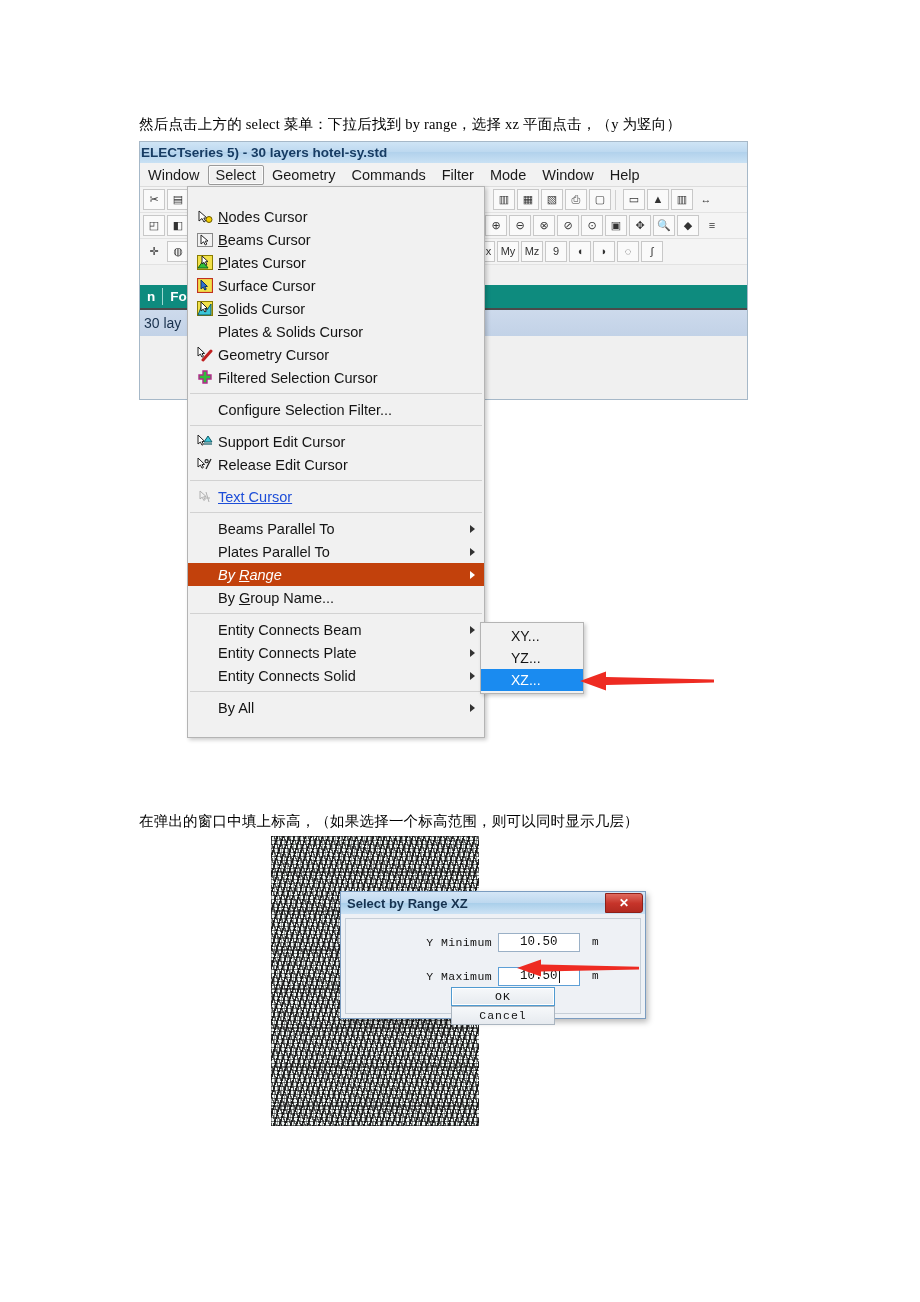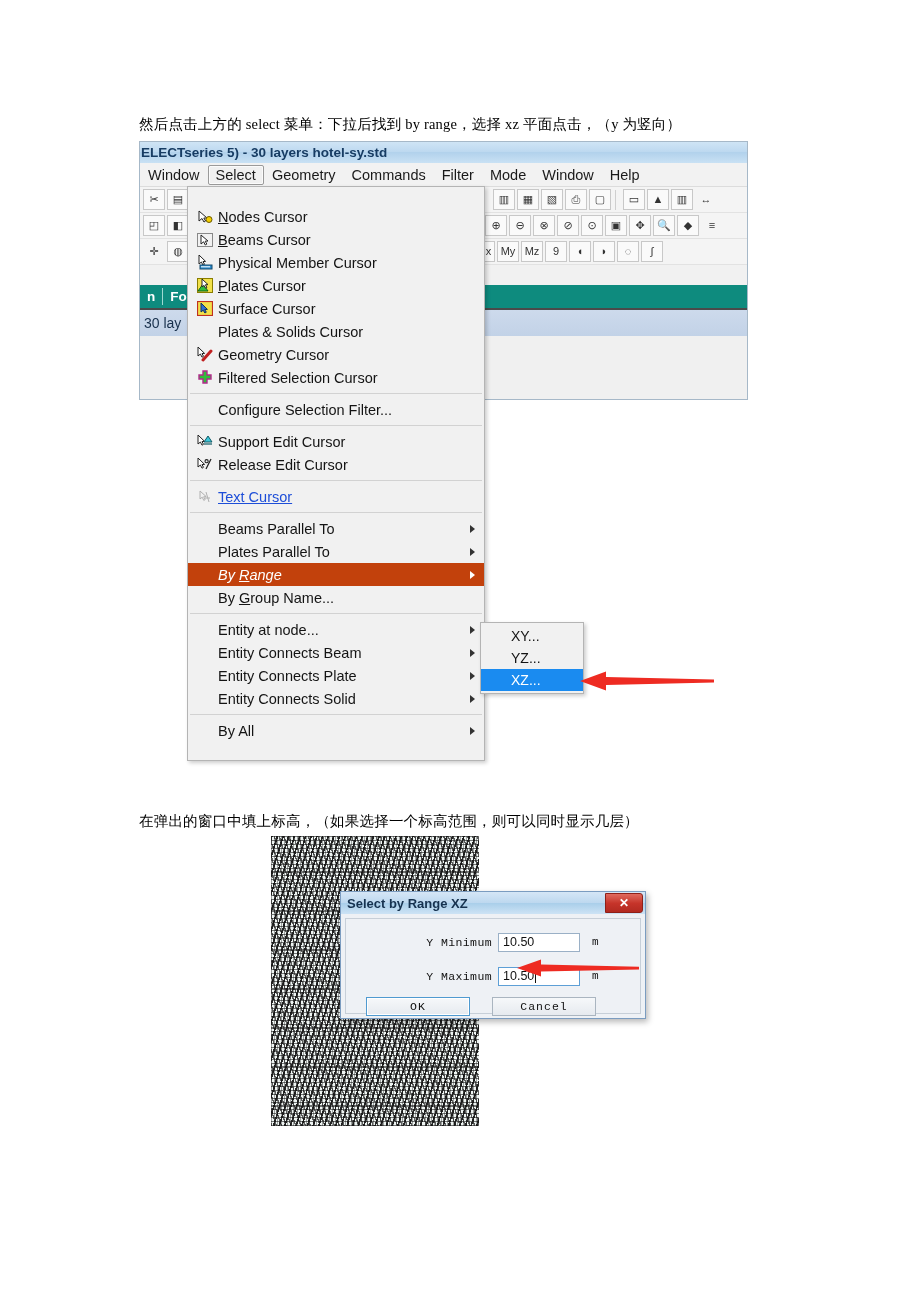--- a/index.html
+++ b/index.html
@@ -159,34 +159,34 @@
     border:1px solid #c7cfd8;box-sizing:border-box;position:relative;
   }
   .frow{display:flex;align-items:center;height:22px;margin-top:12px;}
   .frow .flab{
     width:152px;text-align:right;padding-right:6px;box-sizing:border-box;
     font-family:"Liberation Mono", monospace;font-size:11.5px;color:#111;
     letter-spacing:.4px;white-space:nowrap;
   }
   .frow .finput{
     width:82px;height:19px;box-sizing:border-box;background:#ffffff;
-    border:1px solid #9ab0c6;display:flex;align-items:center;padding-left:4px;
-    font-family:Liberation Sans, sans-serif;font-size:12.5px;color:#111;
+    border:1px solid #9ab0c6;display:flex;align-items:center;padding-left:21px;
+    font-family:Liberation Mono, monospace;font-size:12.5px;color:#111;
     position:relative;
   }
   .frow .finput.focus{border:1px solid #5d9fd6;}
   .frow .finput .caret{
     display:inline-block;width:1px;height:13px;background:#111;margin-left:1px;
   }
   .frow .unit{
     margin-left:12px;font-family:"Liberation Mono", monospace;
     font-size:11px;color:#111;
   }
   #dlg-buttons{
-    display:flex;align-items:center;gap:22px;margin-top:10px;padding-left:20px;
+    display:flex;align-items:center;margin-top:0;padding-left:20px;flex-direction:column;
   }
   .dbtn{
     width:104px;height:19px;box-sizing:border-box;
     background:linear-gradient(to bottom,#f6f8fa 0%,#e6eaef 100%);
     border:1px solid #aab5c0;
     display:flex;align-items:center;justify-content:center;
     font-family:"Liberation Mono", monospace;font-size:11.5px;color:#111;
     letter-spacing:1px;
   }
   .dbtn.primary{border:1px solid #4f9ad0;box-shadow:inset 0 0 0 1px #ffffff;}
@@ -297,30 +297,20 @@
   <div class="mrow">
     <span class="ic">
       <svg width="16" height="14" viewBox="0 0 16 14">
           <rect x="0.5" y="0.5" width="15" height="13" fill="none" stroke="#888" stroke-width="1"></rect>
           <path d="M4 2 L4 11 L6.6 8.8 L8.3 12 L9.8 11.1 L8.2 8.2 L11 8 Z" fill="#fff" stroke="#222" stroke-width="1"></path>
         </svg>
     </span>
     <span class="lbl"><u>B</u>eams Cursor</span>
   </div>
 
-  <div class="mrow">
-    <span class="ic">
-      <svg width="17" height="15" viewBox="0 0 17 15">
-          <path d="M2 0 L2 9 L4.4 7 L6 10.2 L7.5 9.3 L6 6.6 L8.6 6.4 Z" fill="#fff" stroke="#222" stroke-width="1"></path>
-          <rect x="3" y="10" width="12" height="4" fill="#2f8fd0" stroke="#14496b" stroke-width="1"></rect>
-          <path d="M4 11.8 h9" stroke="#fff" stroke-width="1"></path>
-        </svg>
-    </span>
-    <span class="lbl">Physical Member Cursor</span>
-  </div>
 
   <div class="mrow">
     <span class="ic">
       <svg width="16" height="15" viewBox="0 0 16 15">
           <rect x="0.5" y="0.5" width="15" height="14" fill="#f2e14a" stroke="#8a7d00" stroke-width="1"></rect>
           <path d="M1 13 L6 6 L11 13 Z" fill="#2fbf3a" stroke="#12631b" stroke-width="1"></path>
           <path d="M5 1 L5 9 L7 7.4 L8.6 10.2 L9.9 9.4 L8.4 6.8 L11 6.6 Z" fill="#fff" stroke="#222" stroke-width="1"></path>
         </svg>
     </span>
     <span class="lbl"><u>P</u>lates Cursor</span>
@@ -329,20 +319,30 @@
   <div class="mrow">
     <span class="ic">
       <svg width="16" height="15" viewBox="0 0 16 15">
           <rect x="0.5" y="0.5" width="15" height="14" fill="#f2e14a" stroke="#c03020" stroke-width="1.2"></rect>
           <path d="M4 2 L4 11 L6.2 9.2 L7.9 12 L9.3 11.2 L7.7 8.6 L10.4 8.4 Z" fill="#2f6fd0" stroke="#10335f" stroke-width="1"></path>
         </svg>
     </span>
     <span class="lbl">Surface Cursor</span>
   </div>
 
+  <div class="mrow">
+    <span class="ic">
+      <svg width="16" height="15" viewBox="0 0 16 15">
+          <rect x="0.5" y="0.5" width="15" height="14" fill="#f2e14a" stroke="#8a7d00" stroke-width="1"></rect>
+          <path d="M1 14 L5 4 L10 9 L14 3 L14 14 Z" fill="#3ac6d8" stroke="#115a66" stroke-width="1"></path>
+          <path d="M4 1 L4 10 L6.2 8.2 L7.9 11 L9.3 10.2 L7.7 7.6 L10.4 7.4 Z" fill="#fff" stroke="#222" stroke-width="1"></path>
+        </svg>
+    </span>
+    <span class="lbl"><u>S</u>olids Cursor</span>
+  </div>
 
   <div class="mrow">
     <span class="ic"></span>
     <span class="lbl">Plates &amp; Solids Cursor</span>
   </div>
 
   <div class="mrow">
     <span class="ic">
       <svg width="17" height="15" viewBox="0 0 17 15">
           <path d="M1 0 L1 9 L3.4 7 L5 10.2 L6.5 9.3 L5 6.6 L7.6 6.4 Z" fill="#fff" stroke="#222" stroke-width="1"></path>
@@ -426,25 +426,20 @@
     <span class="arrow"></span>
   </div>
 
   <div class="mrow">
     <span class="ic"></span>
     <span class="lbl">By <u>G</u>roup Name...</span>
   </div>
 
   <div class="msep"></div>
 
-  <div class="mrow">
-    <span class="ic"></span>
-    <span class="lbl">Entity at node...</span>
-    <span class="arrow"></span>
-  </div>
 
   <div class="mrow">
     <span class="ic"></span>
     <span class="lbl">Entity Connects Beam</span>
     <span class="arrow"></span>
   </div>
 
   <div class="mrow">
     <span class="ic"></span>
     <span class="lbl">Entity Connects Plate</span>

